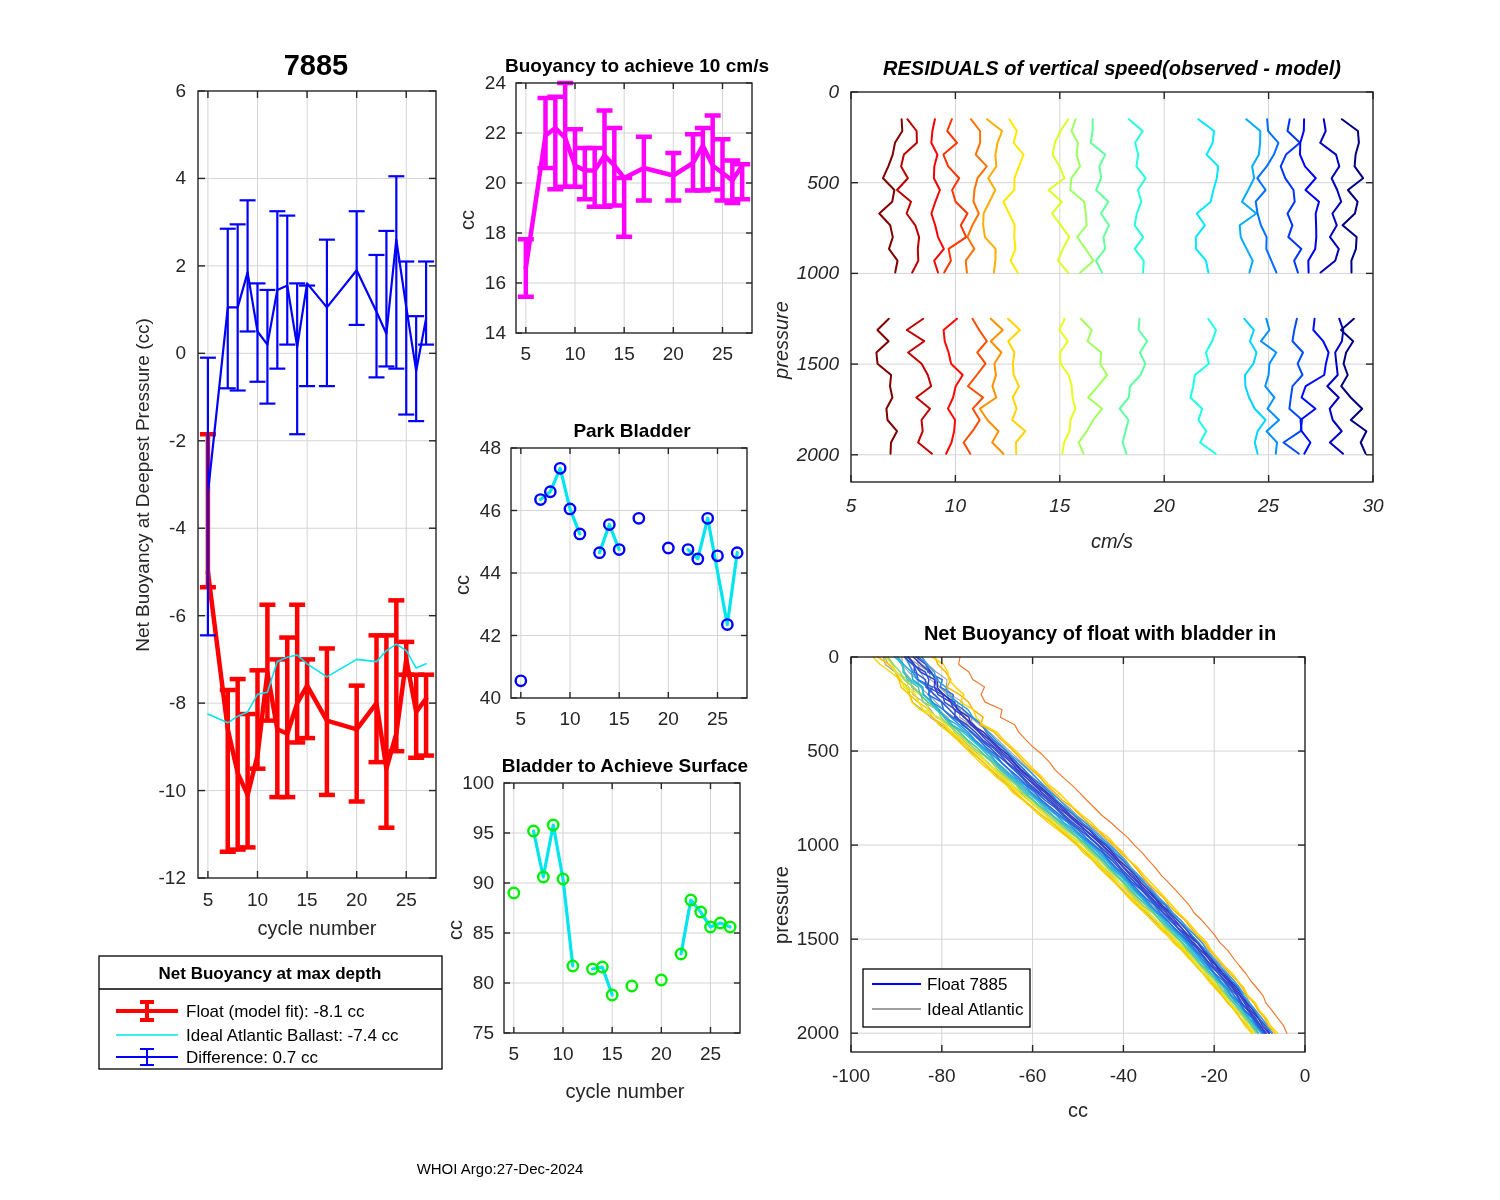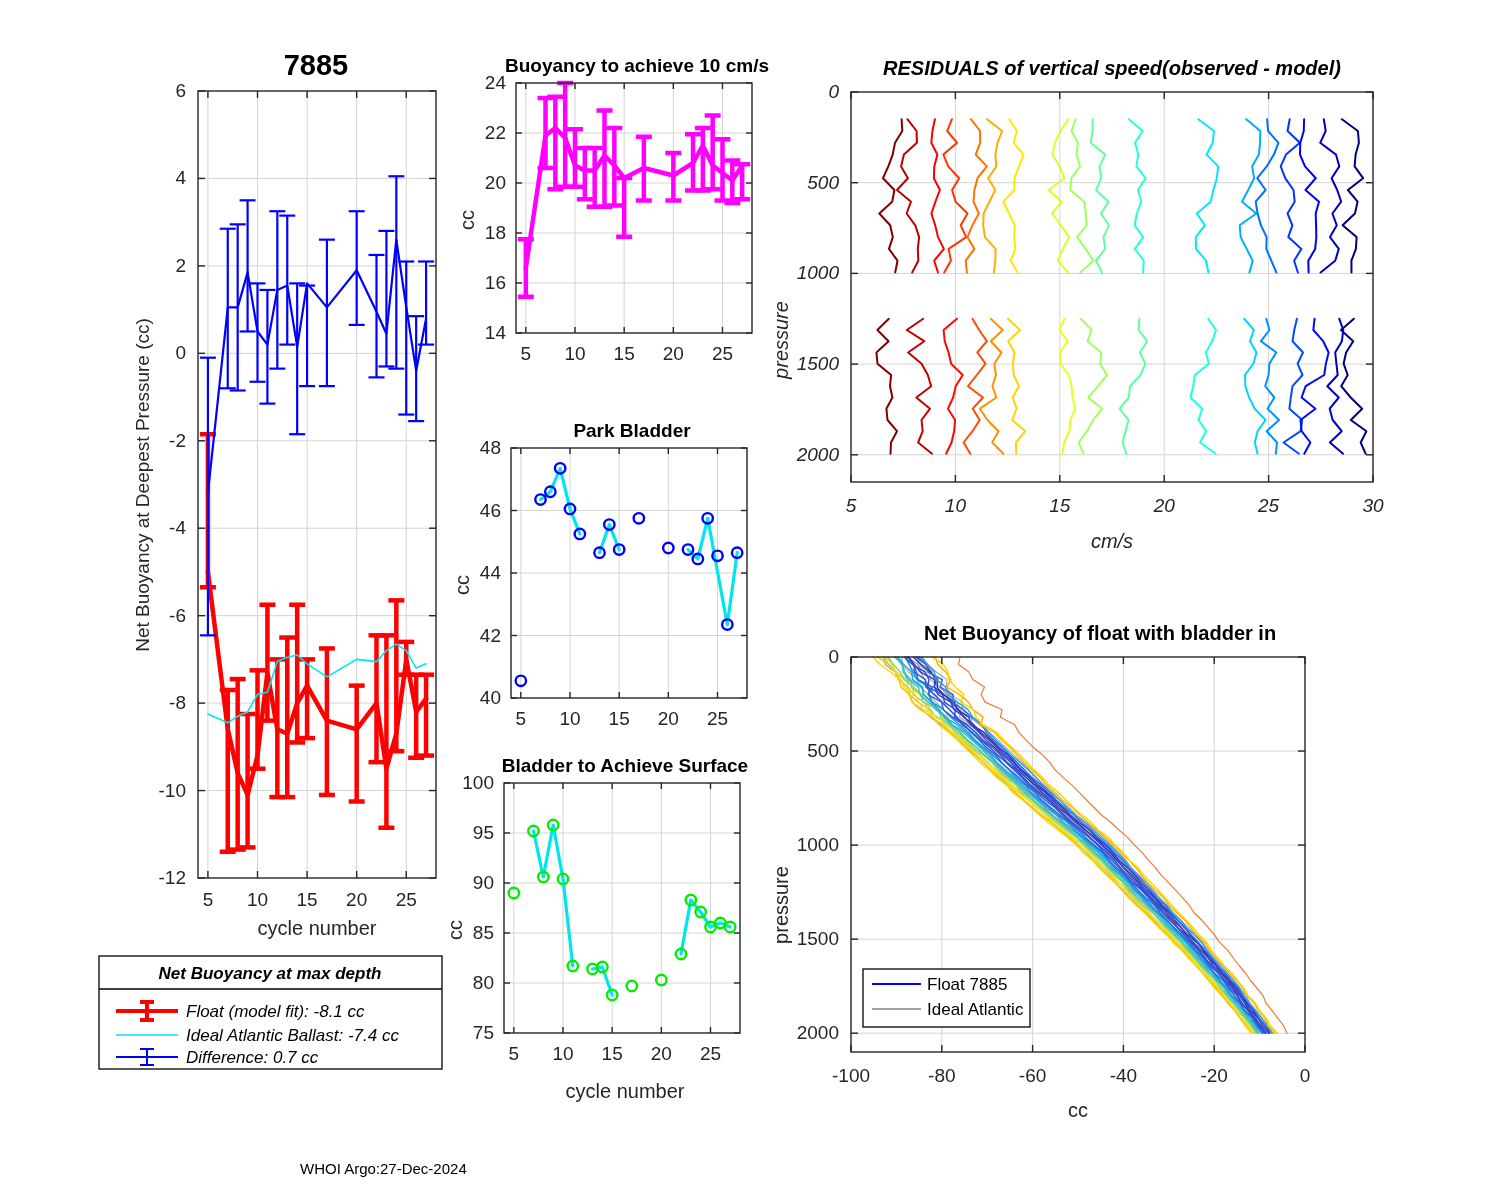--- a/index.html
+++ b/index.html
@@ -270,21 +270,21 @@
         <text x="182" y="184.44444444444446" class="tick tickR">4</text>
         <line x1="194" y1="91" x2="201" y2="91" class="tk"></line>
         <line x1="432" y1="91" x2="425" y2="91" class="tk"></line>
         <text x="182" y="97" class="tick tickR">6</text>
       </g>
     <text class="axlab" x="313" y="935">cycle number</text>
     <text class="axlab" x="-485" y="145" transform="rotate(-90)" style="font-size:19px;">Net Buoyancy at Deepest Pressure (cc)</text>
   </svg>
 </div>
 
-<div class="panel" style="left:98px;top:955px;width:345px;height:90px;font-style:italic;">
+<div class="panel" style="left:98px;top:955px;width:345px;height:90px;">
   <svg width="345" height="115">
     <rect class="lgbox" x="1" y="1" width="343" height="113"></rect>
     <line x1="1" y1="34" x2="344" y2="34" stroke="#000" stroke-width="1.3"></line>
     <text class="lgttl" x="172" y="24">Net Buoyancy at max depth</text>
     <g>
       <line x1="18" y1="56" x2="80" y2="56" stroke="#ff0000" stroke-width="4"></line>
       <line x1="49" y1="47" x2="49" y2="65" stroke="#ff0000" stroke-width="4"></line>
       <line x1="42" y1="47" x2="56" y2="47" stroke="#ff0000" stroke-width="4"></line>
       <line x1="42" y1="65" x2="56" y2="65" stroke="#ff0000" stroke-width="4"></line>
       <text class="lgtxt" x="88" y="62">Float (model fit):  -8.1 cc</text>
@@ -759,15 +759,15 @@
           <text x="167" y="375" class="lgtxt">Float 7885</text>
         </g>
         <g>
           <line x1="112" y1="394" x2="161" y2="394" stroke="#a0a0a0" stroke-width="1.8"></line>
           <text x="167" y="400" class="lgtxt">Ideal Atlantic</text>
         </g>
       </g>
   </svg>
 </div>
 
-<div class="panel" style="left:300px;top:1160px;width:400px;height:30px;">
+<div class="panel" style="left:300px;top:1160px;width:400px;height:30px;text-align:center;">
   <span class="foot">WHOI Argo:27-Dec-2024</span>
 </div>
 
 </body></html>

